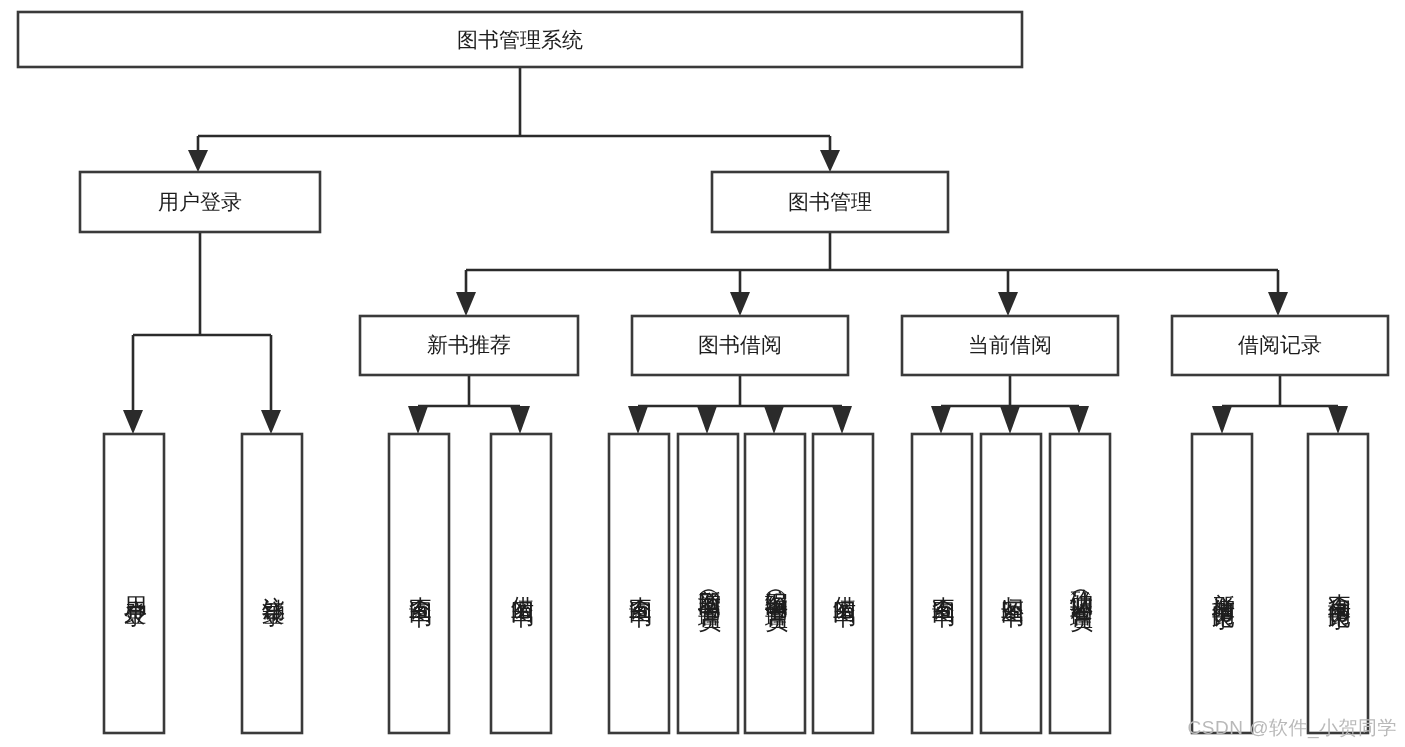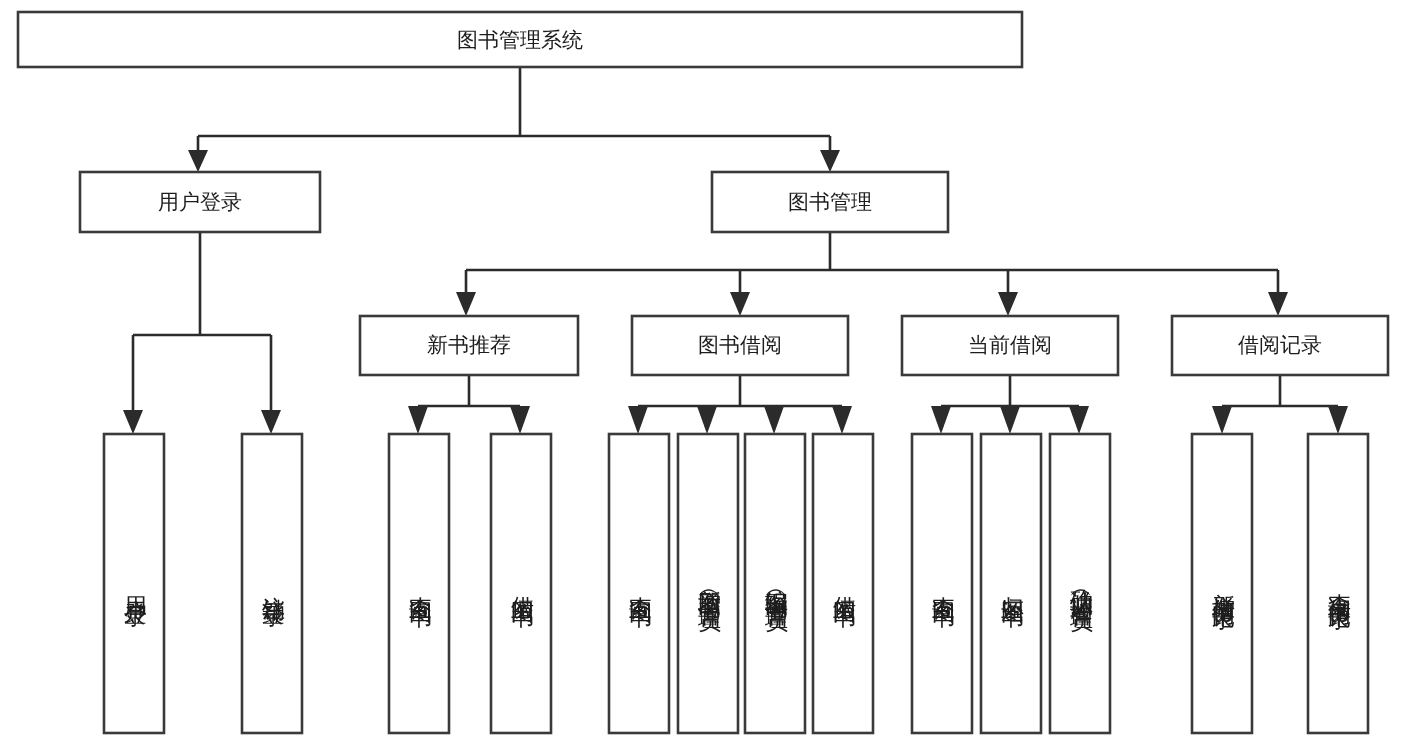--- a/index.html
+++ b/index.html
@@ -241,14 +241,15 @@
       <text class="node-label-v" x="1222" y="584">新增借阅记录</text>
     </g>
 
     <g>
       <rect class="node-box" x="1308" y="434" width="60" height="299"></rect>
       <text class="node-label-v" x="1338" y="584">查询借阅记录</text>
     </g>
 
   </svg>
 
+  <div class="watermark">CSDN @软件_小贺同学</div>
 
 </div>
 
 </body></html>

